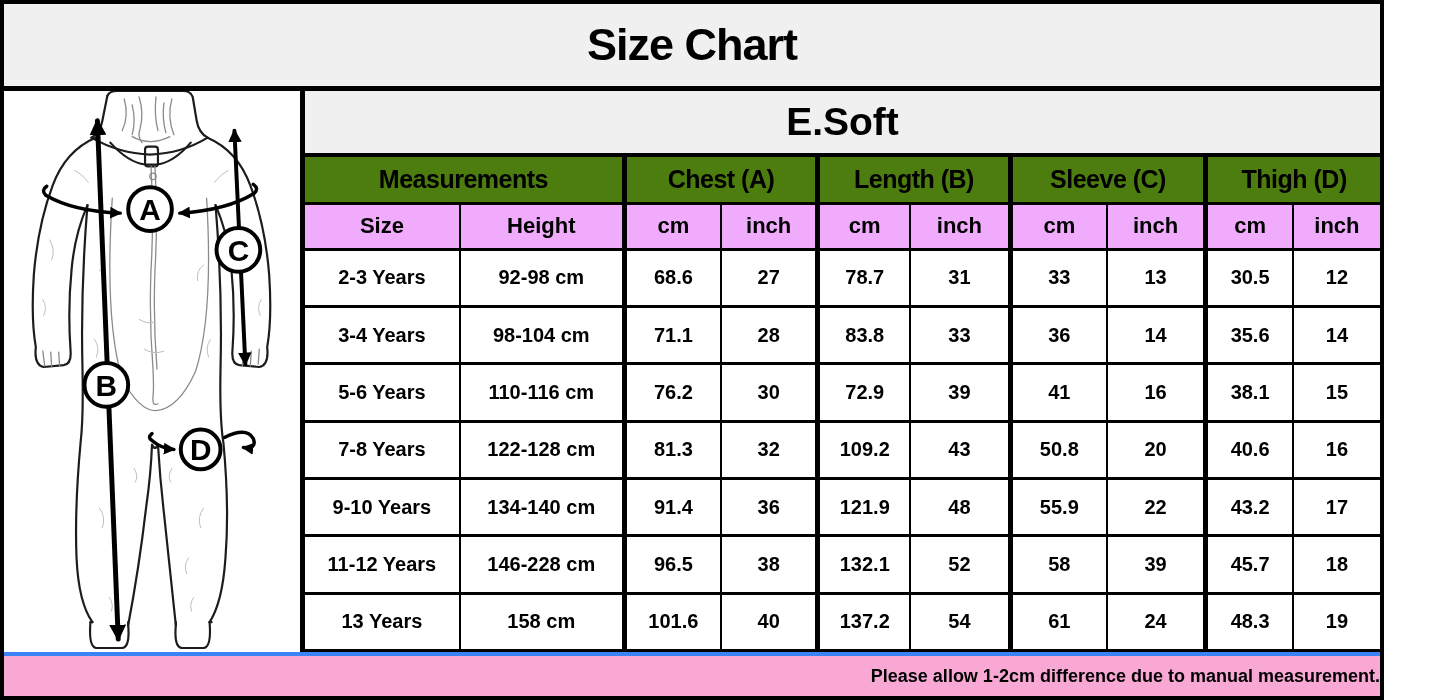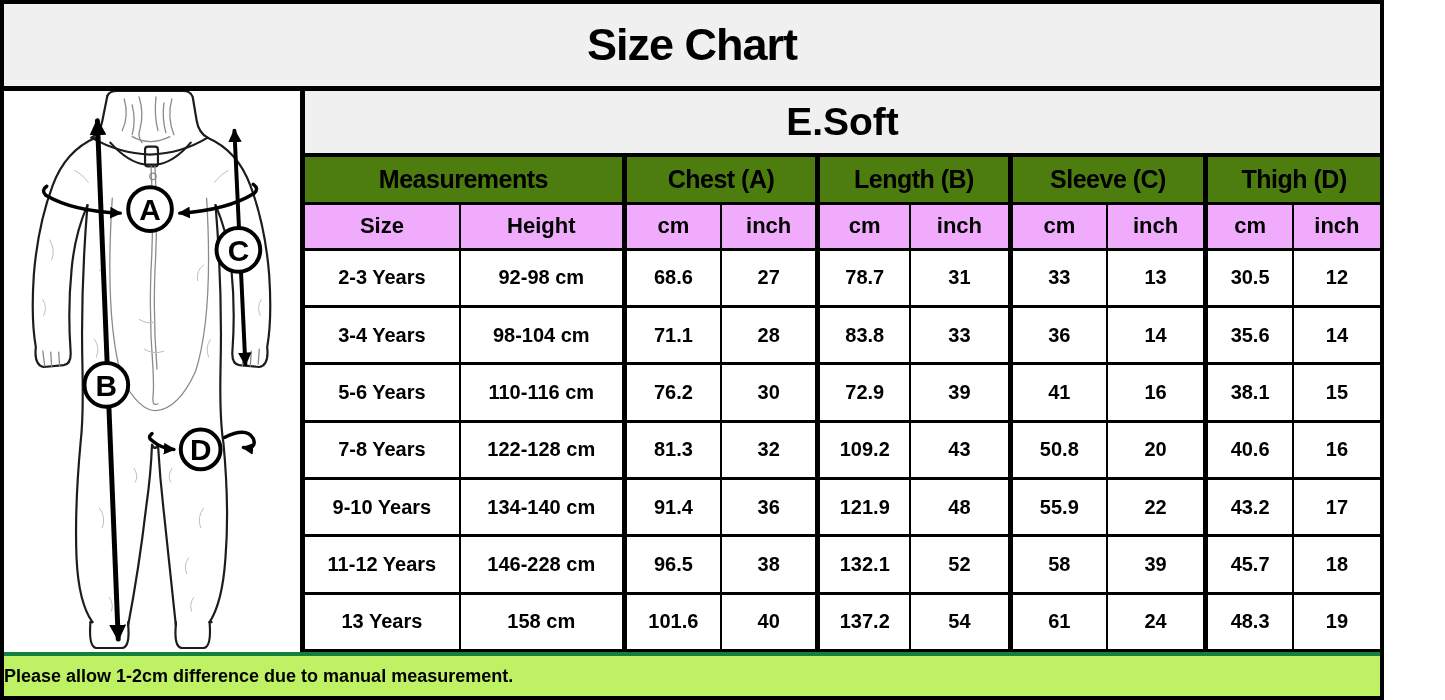--- a/index.html
+++ b/index.html
@@ -17,21 +17,21 @@
   table{width:100%;height:100%;border-collapse:collapse;table-layout:fixed;}
   th,td{border-top:3px solid #000;border-bottom:3px solid #000;border-left:2px solid #000;border-right:2px solid #000;
         text-align:center;vertical-align:middle;font-weight:bold;padding:0;}
   th.group{font-size:25px;height:46px;background:#4d7c0f;letter-spacing:-0.5px;}
   th.sub{font-size:22px;height:46px;background:#f0abfc;}
   td{font-size:20px;background:#fff;}
   .gs{border-left-width:5px !important;}
   tr > :first-child{border-left-width:0;}
   tr > :last-child{border-right-width:0;}
   thead tr:first-child th{border-top-width:0;}
-  .note-bar{height:44px;flex:0 0 44px;background:#bef264;border-top:4px solid #15803d;display:flex;align-items:center;justify-content:flex-start;}
+  .note-bar{height:44px;flex:0 0 44px;background:#f9a8d4;border-top:4px solid #3b82f6;display:flex;align-items:center;justify-content:flex-end;}
   .note-bar .note{font-size:18px;font-weight:bold;}
   .sketch{stroke:#1c1c1c;stroke-width:2.2;fill:none;stroke-linecap:round;stroke-linejoin:round;}
   .soft{stroke:#8a8a8a;stroke-width:1.3;fill:none;stroke-linecap:round;}
   .fuzz{stroke:#bdbdbd;stroke-width:1;fill:none;stroke-linecap:round;}
   .arrow{stroke:#000;fill:none;stroke-linecap:round;}
   .lblc{fill:#fff;stroke:#000;stroke-width:4;}
   .lbl{font-size:30px;font-weight:bold;text-anchor:middle;fill:#000;}
 </style>
 </head>
 <body>

